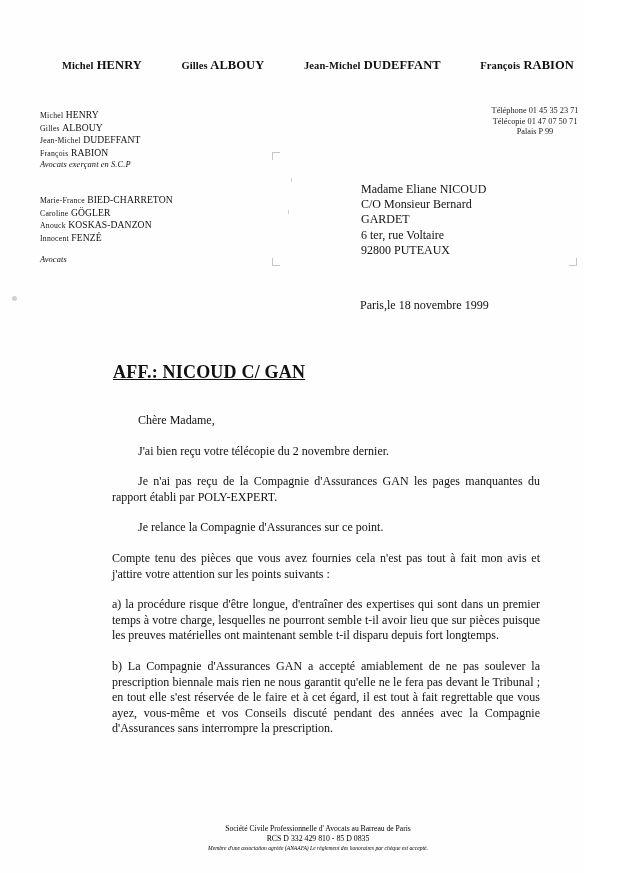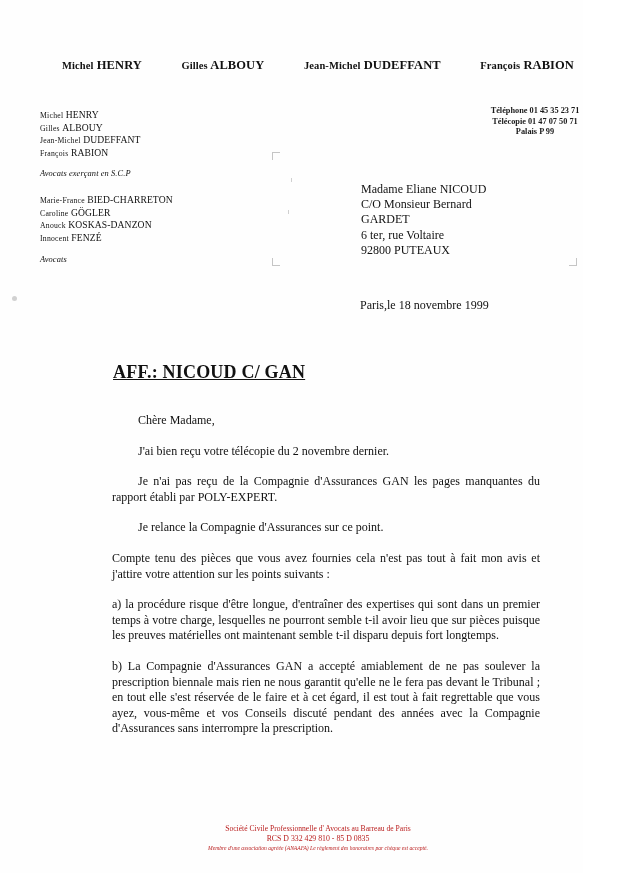--- a/index.html
+++ b/index.html
@@ -50,21 +50,20 @@
 
   .contact-block {
     position: absolute;
     top: 106px;
     left: 455px;
     width: 160px;
     text-align: center;
     font-size: 8.3px;
     line-height: 10.5px;
     color: #1a1a1a;
-    font-weight: bold;
   }
 
   .roster {
     position: absolute;
     left: 40px;
     font-size: 9.3px;
     line-height: 11.6px;
     letter-spacing: 0.1px;
   }
   .roster-a { top: 109px; }
@@ -72,21 +71,20 @@
   .roster .nm .first {
     font-size: 7.7px;
     letter-spacing: 0.25px;
   }
   .roster .nm .last {
     font-size: 9.6px;
   }
   .roster .role {
     font-style: italic;
     font-size: 8.4px;
-    margin-top: 9px;
   }
   .roster-b .role { margin-top: 10px; }
 
   
   .recipient {
     position: absolute;
     top: 182px;
     left: 361px;
     font-size: 12px;
     line-height: 15.2px;
@@ -163,21 +161,21 @@
   .body p.indent { text-indent: 26px; }
   .body p.last { margin-bottom: 0; }
 
   
   .footer {
     position: absolute;
     top: 824px;
     left: 0;
     width: 636px;
     text-align: center;
-    color: #b91c1c;
+    color: #000000;
   }
   .footer .f1 { font-size: 7.6px; line-height: 9.6px; }
   .footer .f2 { font-size: 7.8px; line-height: 10px; }
   .footer .f3 { font-size: 5.6px; line-height: 8px; font-style: italic; }
 </style>
 </head>
 <body>
 
 <div class="page">
 

